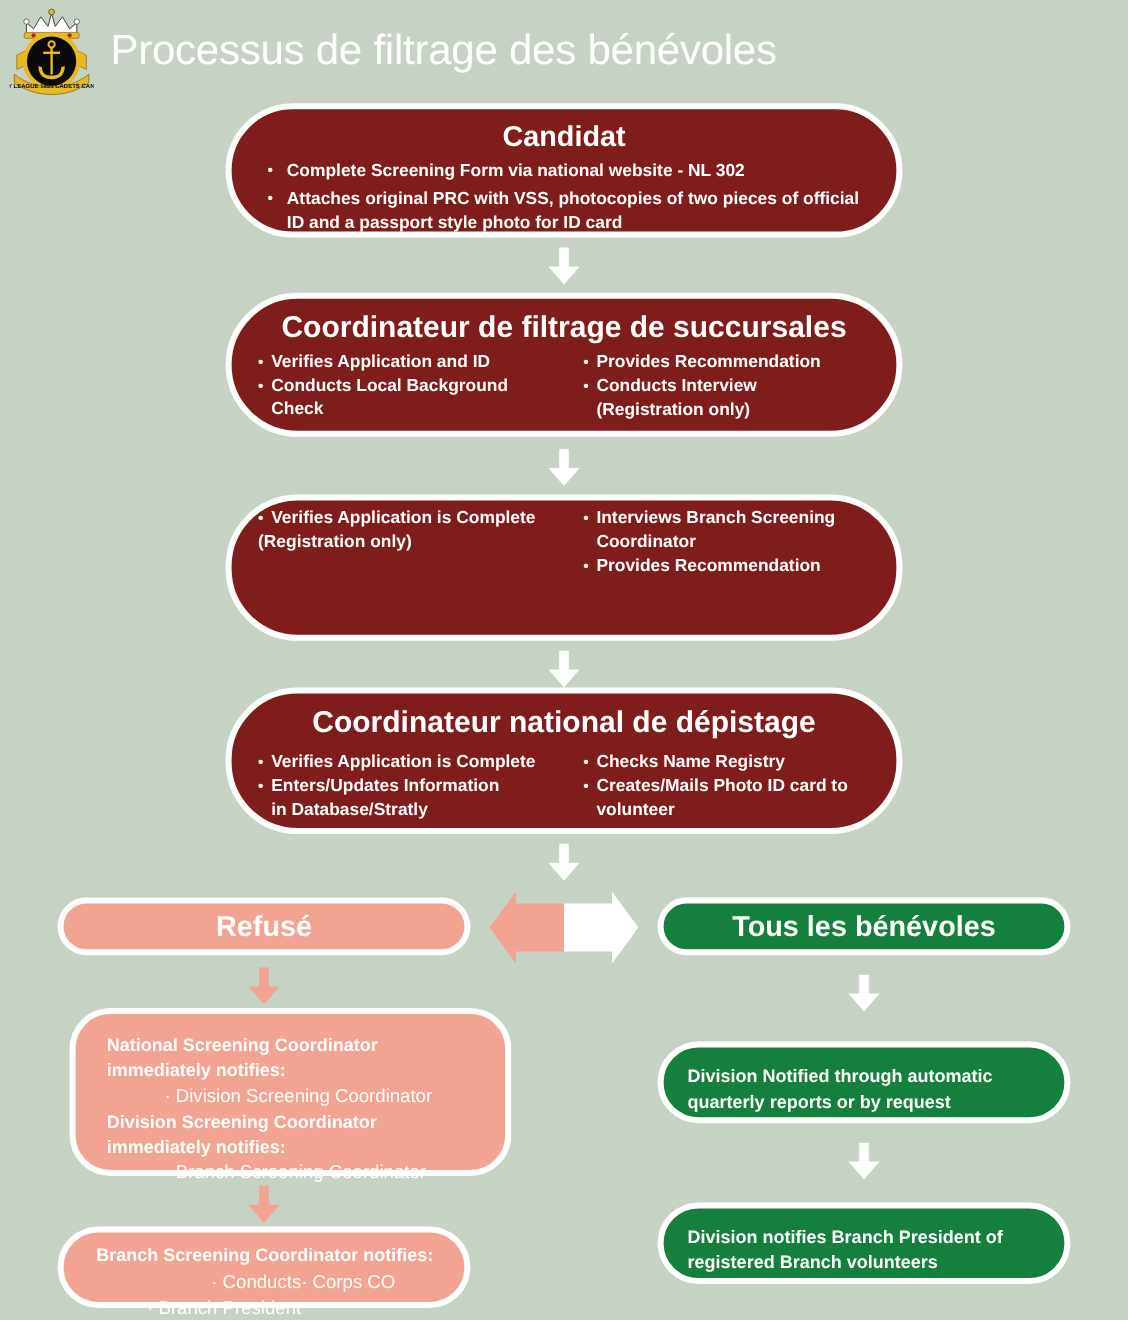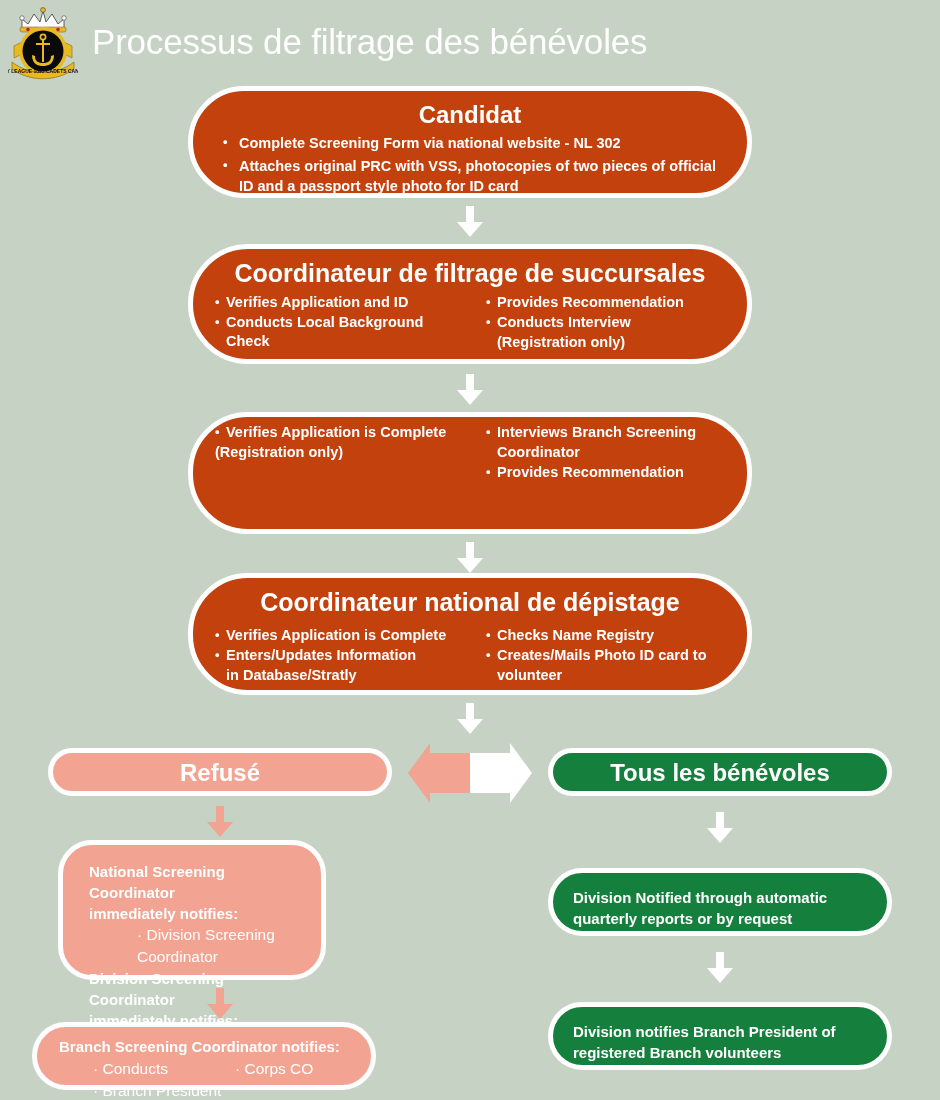--- a/index.html
+++ b/index.html
@@ -42,21 +42,21 @@
   }
 
   
   .box {
     position: absolute;
     box-sizing: border-box;
     border: 5px solid #ffffff;
     border-radius: 60px;
     color: #ffffff;
   }
-  .box.pink   { background: #c2410c; }
+  .box.pink   { background: #7f1d1d; }
   .box.salmon { background: #f2a391; }
   .box.beige  { background: #15803d; }
 
   .box-title {
     text-align: center;
     font-size: 24px;
     font-weight: bold;
     line-height: 28px;
     padding-top: 10px;
   }
@@ -267,38 +267,38 @@
 <div class="box salmon" style="left:48px; top:748px; width:344px; height:48px; border-radius:30px;">
   <div class="box-title" style="padding-top:6px;">Refusé</div>
 </div>
 
 <div class="arrow" style="left:206px; top:806px;">
   <svg width="28" height="32" viewBox="0 0 28 32">
     <polygon points="10,0 18,0 18,16 27,16 14,31 1,16 10,16" fill="#f2a391"></polygon>
   </svg>
 </div>
 
-<div class="box salmon" style="left:58px; top:840px; width:268px; height:140px; border-radius:34px;">
+<div class="box salmon" style="left:58px; top:840px; width:368px; height:140px; border-radius:34px;">
   <div class="para" style="padding-top:16px;">
     <div>National Screening Coordinator</div>
     <div>immediately notifies:</div>
     <div class="sub indent">· Division Screening Coordinator</div>
     <div>Division Screening Coordinator</div>
     <div>immediately notifies:</div>
     <div class="sub indent">· Branch Screening Coordinator</div>
   </div>
 </div>
 
 <div class="arrow" style="left:206px; top:988px;">
   <svg width="28" height="32" viewBox="0 0 28 32">
     <polygon points="10,0 18,0 18,16 27,16 14,31 1,16 10,16" fill="#f2a391"></polygon>
   </svg>
 </div>
 
-<div class="box salmon" style="left:32px; top:1022px; width:344px; height:68px; border-radius:34px;">
+<div class="box salmon" style="left:48px; top:1022px; width:344px; height:68px; border-radius:34px;text-align:right;">
   <div class="para" style="padding-top:9px; padding-left:22px;">
     <div>Branch Screening Coordinator notifies:</div>
     <div style="display:flex; padding-left:34px; margin-top:1px;">
       <div style="width:142px;">
         <div class="sub">· Conducts</div>
         <div class="sub">· Branch President</div>
       </div>
       <div>
         <div class="sub">· Corps CO</div>
       </div>

